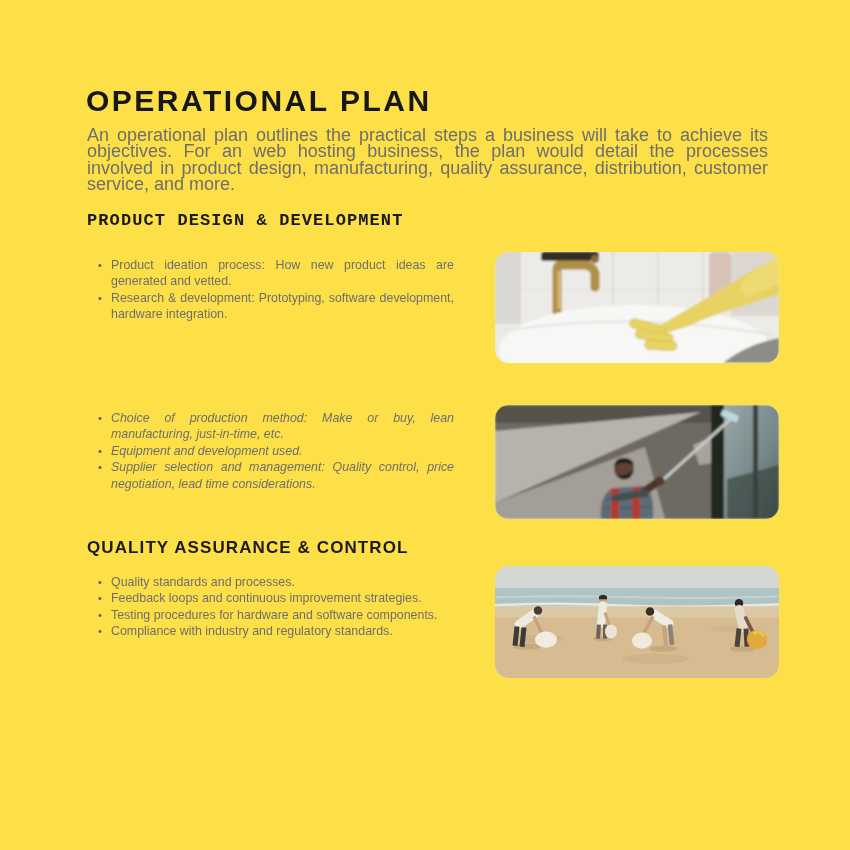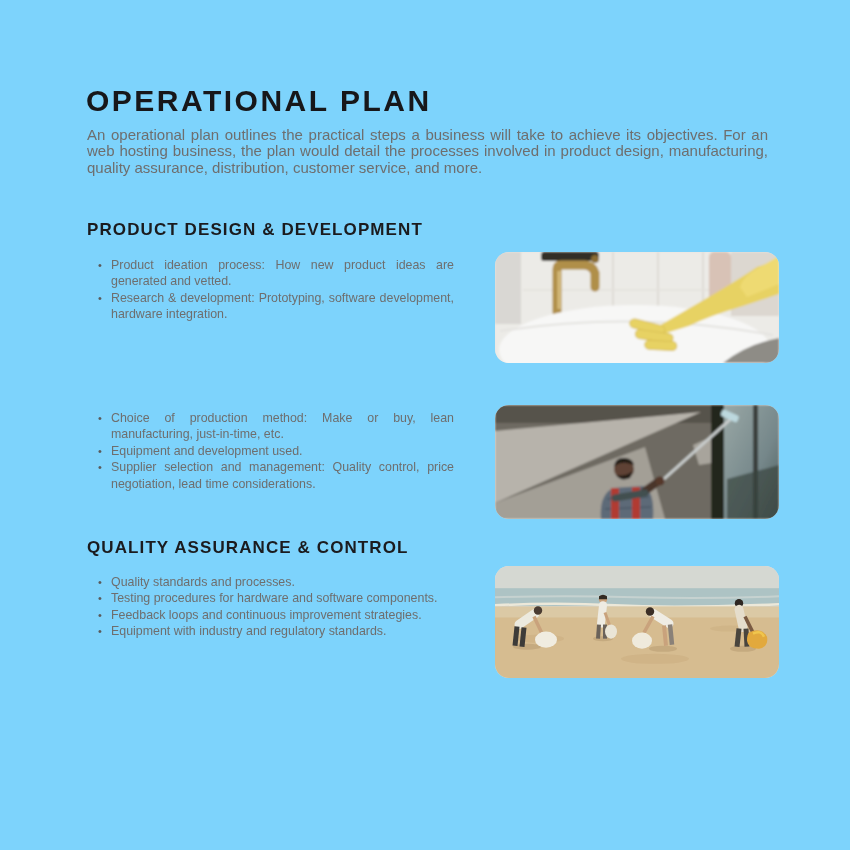--- a/index.html
+++ b/index.html
@@ -1,34 +1,34 @@
 <!DOCTYPE html>
 <html><head>
 <meta charset="utf-8">
 <style>
   html,body{margin:0;padding:0;background:#ffffff;}
   .page{
     position:relative;
     width:850px;height:850px;
-    background:#7dd3fc;
+    background:#fde047;
     font-family:"Liberation Sans", sans-serif;
     overflow:hidden;
   }
   .doc-title{
     position:absolute;left:86px;top:84px;
     margin:0;
     font-size:30px;line-height:34px;
     font-weight:bold;
     letter-spacing:2.5px;
     color:#17171a;
   }
   .intro{
     position:absolute;left:87px;top:127px;width:681px;
     margin:0;
-    font-size:15px;line-height:16.4px;
+    font-size:18px;line-height:16.4px;
     color:#6e6e6e;
     text-align:justify;
   }
   .section-heading{
     position:absolute;left:87px;
     margin:0;
     font-size:17px;line-height:20px;
     font-weight:bold;
     letter-spacing:1.1px;
     color:#1b1b1e;
@@ -54,25 +54,25 @@
   .photo{
     position:absolute;left:495px;width:284px;
     border-radius:14px;
     overflow:hidden;
     background:#e8e6e2;
   }
   .photo svg{display:block;width:100%;height:100%;}
   #photo-1{top:252px;height:111px;}
   #photo-2{top:405px;height:114px;}
   #photo-3{top:566px;height:112px;}
-  #heading-1{top:220px;}
+  #heading-1{top:211px;font-family:Liberation Mono, monospace;}
   #heading-2{top:383px;}
   #heading-3{top:538px;}
   #bullets-1{top:256px;}
-  #bullets-2{top:409px;}
+  #bullets-2{top:409px;font-style:italic;}
   #bullets-3{top:573px;}
 </style>
 </head>
 <body>
 
 <div class="page">
 
   <h1 class="doc-title">OPERATIONAL PLAN</h1>
 
   <p class="intro">An operational plan outlines the practical steps a business will take to achieve its objectives. For an web hosting business, the plan would detail the processes involved in product design, manufacturing, quality assurance, distribution, customer service, and more.</p>
@@ -156,23 +156,23 @@
         <path d="M119 62 Q120 52 130 53 Q138 54 139 60 L132 58 Q124 57 119 62 Z" fill="#241d18"></path>
         <path d="M121 70 Q126 77 135 73 L138 66 Q130 72 121 70 Z" fill="#241d18"></path>
         <circle cx="165" cy="76" r="4.5" fill="#54392c"></circle>
       </g>
     </svg>
   </div>
 
   <h2 class="section-heading" id="heading-3">QUALITY ASSURANCE &amp; CONTROL</h2>
   <ul class="bullets" id="bullets-3">
     <li>Quality standards and processes.</li>
+    <li>Feedback loops and continuous improvement strategies.</li>
     <li>Testing procedures for hardware and software components.</li>
-    <li>Feedback loops and continuous improvement strategies.</li>
-    <li>Equipment with industry and regulatory standards.</li>
+    <li>Compliance with industry and regulatory standards.</li>
   </ul>
   <div class="photo" id="photo-3" title="Four volunteers collecting trash in bags on a sandy beach by the sea">
     <svg viewBox="0 0 284 111" preserveAspectRatio="none">
       <defs>
           <filter id="soft3" x="-5%" y="-5%" width="110%" height="110%">
             <feGaussianBlur stdDeviation="0.7"></feGaussianBlur>
           </filter>
         </defs>
       <g filter="url(#soft3)">
         <rect width="284" height="28" fill="#d5d8d2"></rect>

